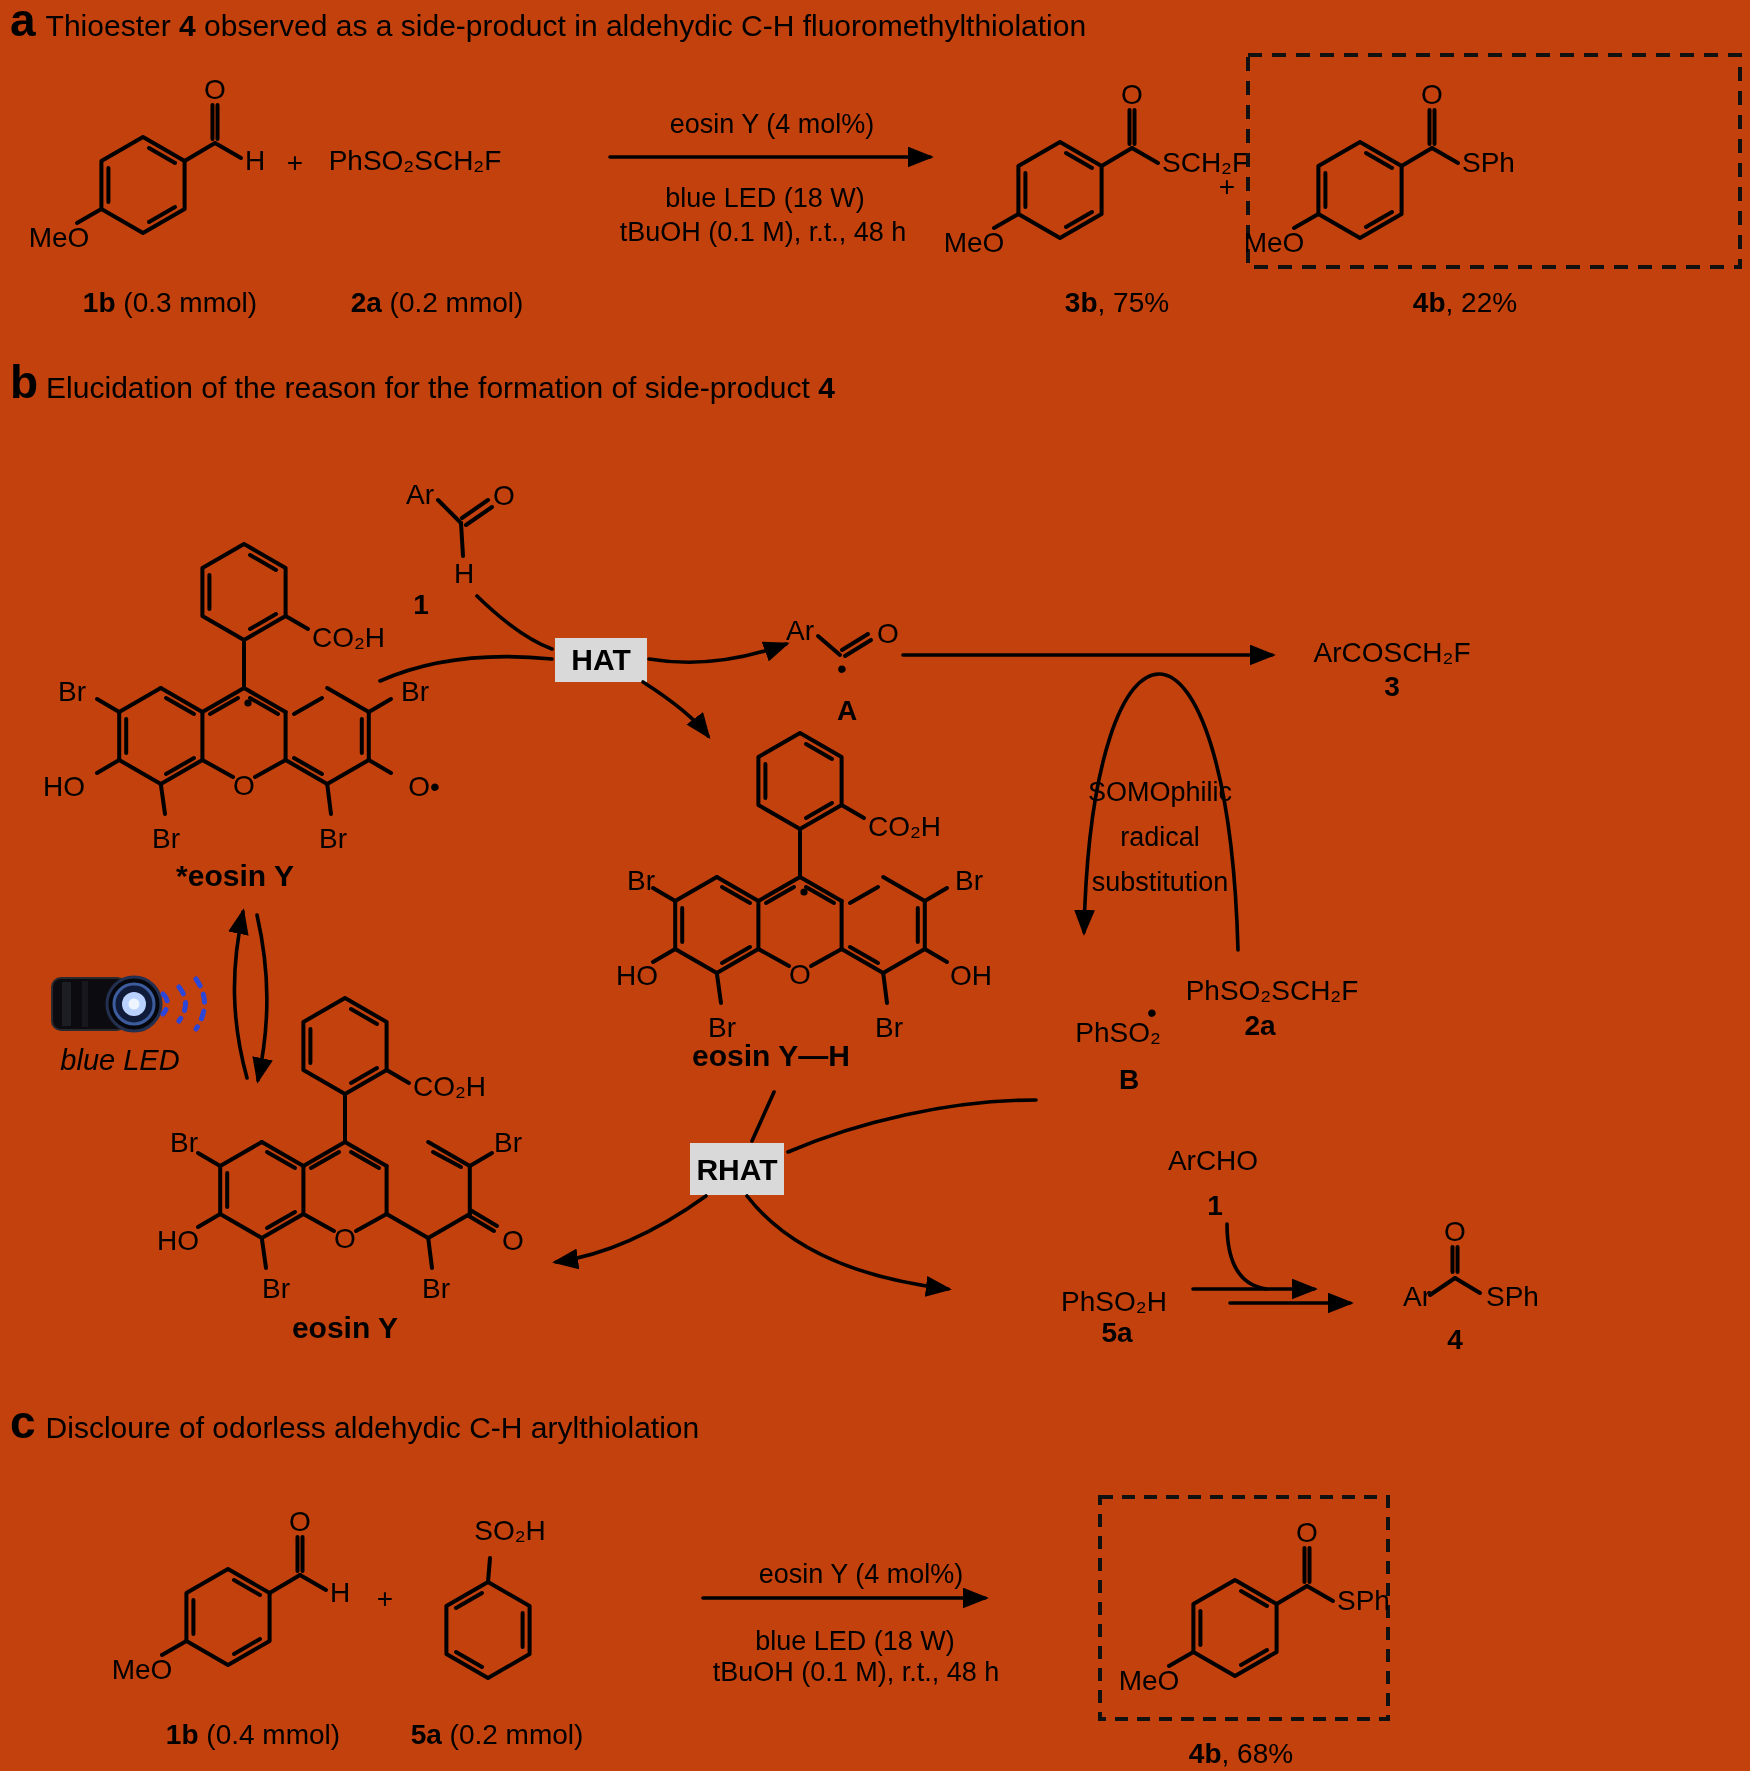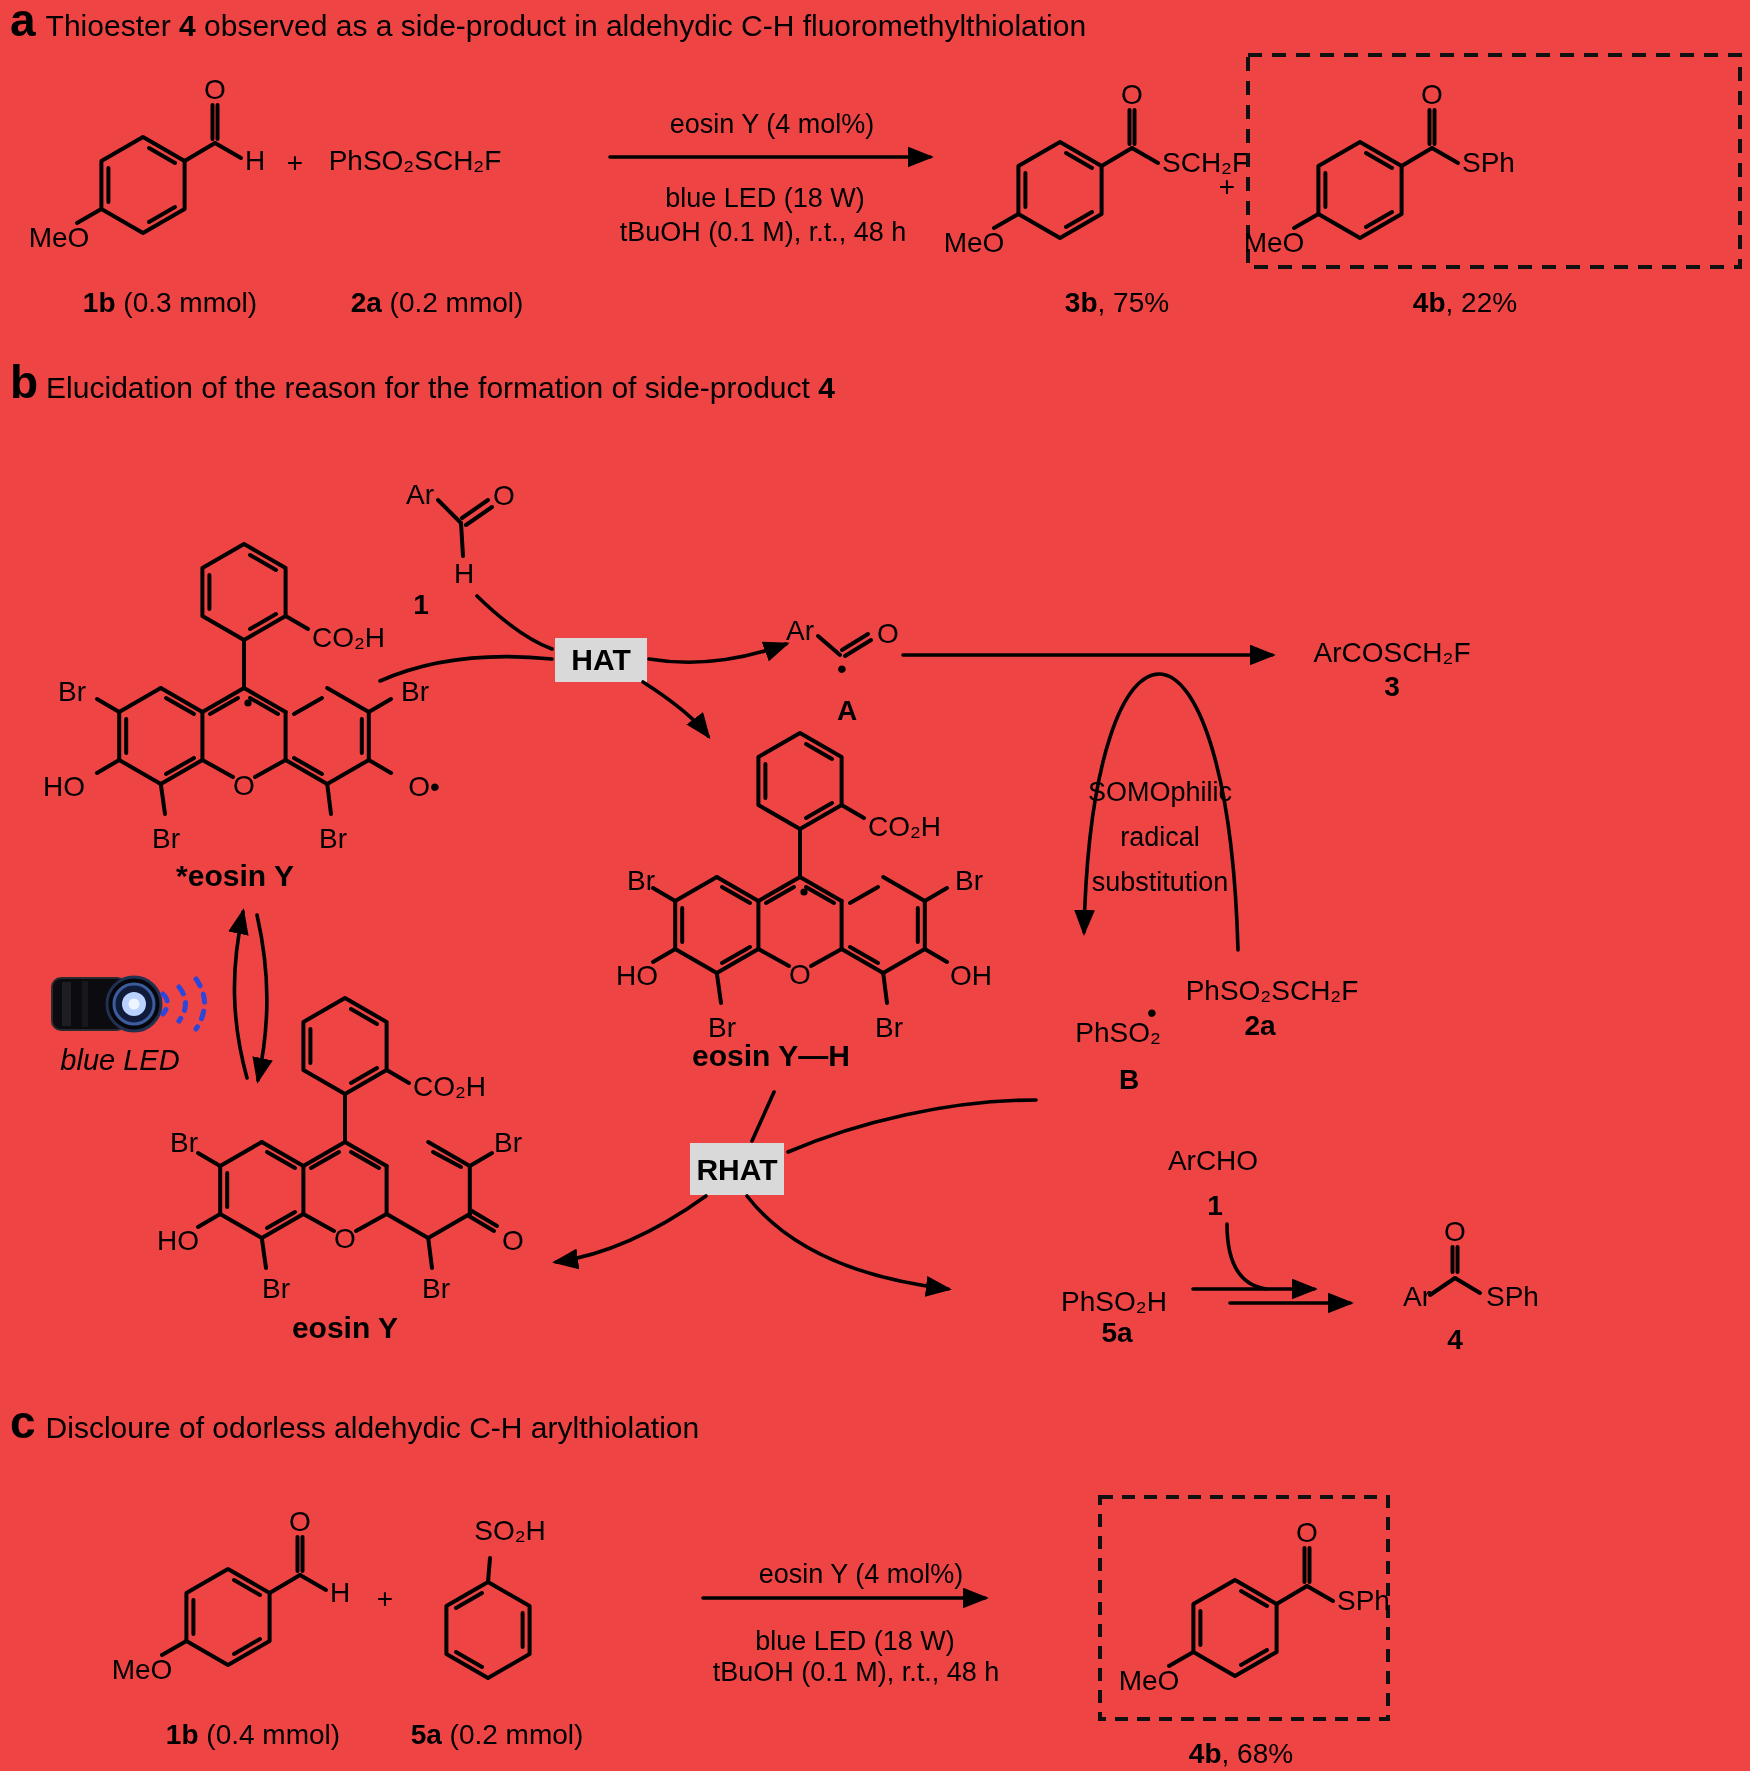--- a/index.html
+++ b/index.html
@@ -1,16 +1,16 @@
 <!DOCTYPE html>
 <html><head>
 <meta charset="utf-8">
 <style>
   html,body{margin:0;padding:0;background:#ffffff;}
-  #fig{position:relative;width:1750px;height:1771px;background:#ef4444;
+  #fig{position:relative;width:1750px;height:1771px;background:#c2410c;
        font-family:"Liberation Sans","DejaVu Sans",sans-serif;}
   svg{position:absolute;left:0;top:0;}
   .bond{stroke:#000;stroke-width:4;fill:none;stroke-linecap:round;}
   .ringl{stroke:#000;stroke-width:4;fill:none;stroke-linejoin:round;}
   .arrow{stroke:#000;stroke-width:3.6;fill:none;stroke-linecap:round;}
   text{fill:#000;}
   .chem{font-size:28px;}
   .chemB{font-size:28px;font-weight:bold;}
   .cond{font-size:27px;}
   .nameL{font-size:30px;font-weight:bold;}

